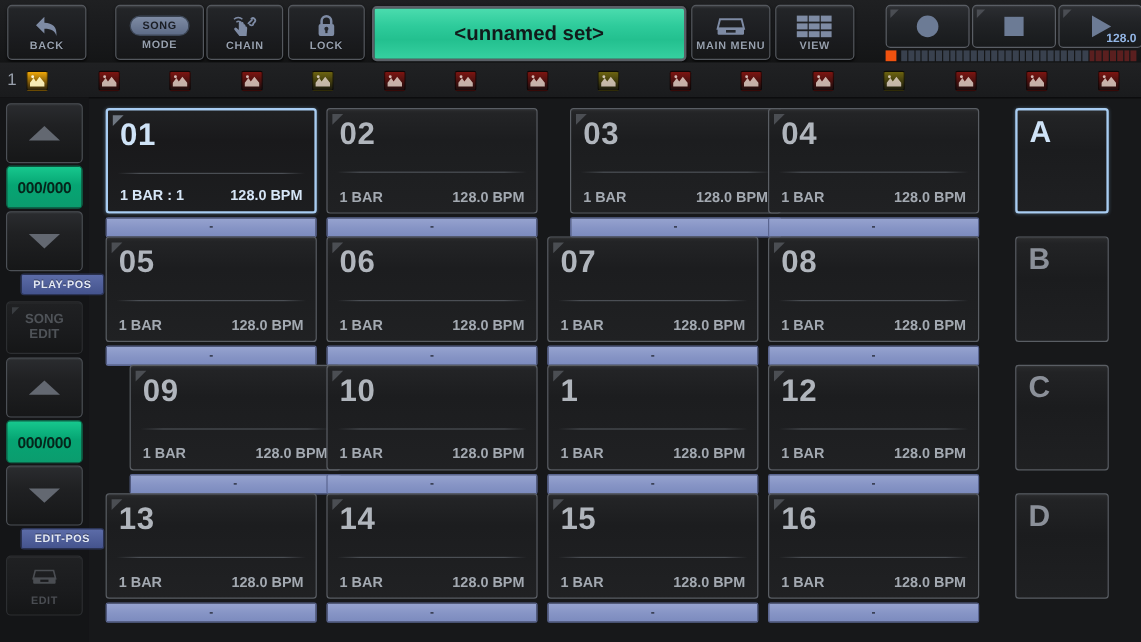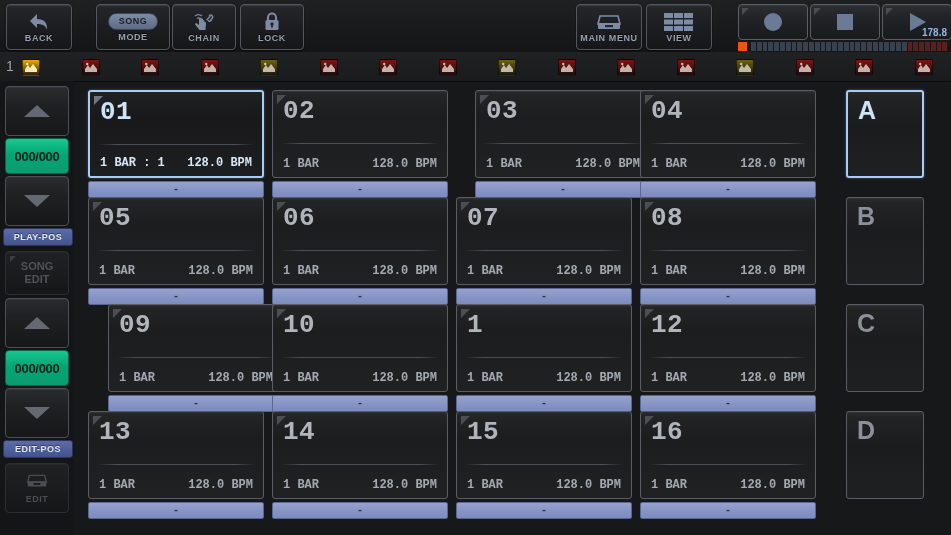--- a/index.html
+++ b/index.html
@@ -115,42 +115,42 @@
   .sbtn.arrow svg{display:block;}
   .numfield{
     position:absolute;left:5px;width:62px;height:34px;
     background:linear-gradient(180deg,#17c88e 0%,#06a573 45%,#0b9c6e 100%);
     border:1px solid #0d6348;border-radius:4px;
     display:flex;align-items:center;justify-content:center;
     color:#05251b;font-size:13px;font-weight:bold;letter-spacing:-.3px;
     cursor:pointer;
   }
   .taglabel{
-    position:absolute;left:3px;width:68px;height:16px;
+    position:absolute;left:17px;width:68px;height:16px;
     background:linear-gradient(180deg,#5c6ca8 0%,#44538d 100%);
     border:1px solid #2c3558;border-radius:3px;
     display:flex;align-items:center;justify-content:center;
     font-size:9px;font-weight:bold;color:#e4e9f5;letter-spacing:.5px;
     text-shadow:0 -1px 0 rgba(0,0,0,.45);
   }
   .sbtn.dim{
     background:linear-gradient(180deg,#202123 0%,#1a1b1d 60%,#151617 100%);
     border-color:#2c2e31;color:#4d5055;cursor:default;
   }
   .sbtn.dim .t{font-size:11px;font-weight:bold;line-height:13px;text-align:center;color:#4f5358;}
   .sbtn.dim .corner{
     position:absolute;left:4px;top:4px;width:0;height:0;
     border-top:6px solid #3a3d41;border-right:6px solid transparent;
   }
   .sbtn.dim .elbl{font-size:9px;font-weight:bold;color:#4a4d52;letter-spacing:.5px;margin-top:1px;}
   .sbtn.dim .col{display:flex;flex-direction:column;align-items:center;justify-content:center;}
 
   
   .grid{position:absolute;left:88px;top:90px;width:748px;height:440px;}
-  .cellwrap{position:absolute;width:192px;font-family:Liberation Mono, monospace;}
+  .cellwrap{position:absolute;width:192px;}
   .cell{
     position:relative;width:176px;height:88px;
     background:linear-gradient(180deg,#2a2b2d 0%,#232426 4%,#1c1d1f 30%,#202123 100%);
     border:1px solid #5a5e64;border-radius:3px;
     box-sizing:border-box;cursor:pointer;overflow:hidden;
     box-shadow:inset 0 1px 0 rgba(255,255,255,.03);
   }
   .cell.sel{
     border:2px solid #a9cdf2;
     background:linear-gradient(180deg,#202123 0%,#19191b 30%,#1d1e20 100%);
@@ -245,20 +245,21 @@
         <svg width="20" height="22" viewBox="0 0 20 22">
           <path d="M6 9 L6 6.5 a4 4 0 0 1 8 0 L14 9" fill="none" stroke="#7e8ba4" stroke-width="2.1"></path>
           <rect x="3.5" y="9" width="13" height="10" rx="1.6" fill="#7e8ba4"></rect>
           <circle cx="10" cy="13" r="1.7" fill="#23262b"></circle>
           <rect x="9.1" y="13" width="1.8" height="3.6" fill="#23262b"></rect>
         </svg>
       </span>
       <span class="lbl">LOCK</span>
     </div>
 
+    <div id="set-name">&lt;unnamed set&gt;</div>
 
     <div class="tbtn" id="btn-view">
       <span class="ico">
         <svg width="32" height="22" viewBox="0 0 32 22">
           <g fill="#7e8ba4">
             <rect x="1" y="2" width="9" height="5"></rect>
             <rect x="11" y="2" width="9" height="5"></rect>
             <rect x="21" y="2" width="9" height="5"></rect>
             <rect x="1" y="8.5" width="9" height="5"></rect>
             <rect x="11" y="8.5" width="9" height="5"></rect>
@@ -301,21 +302,21 @@
       </span>
     </div>
 
     <div class="trbtn" id="btn-play">
       <span class="corner"></span>
       <span class="g">
         <svg width="24" height="24" viewBox="0 0 24 24">
             <path d="M5 3 L21 12 L5 21 Z" fill="#6c7b95"></path>
           </svg>
       </span>
-      <span id="play-bpm">178.8</span>
+      <span id="play-bpm">128.0</span>
     </div>
 
     <div id="meter">
         <span class="ledclip" style="background: rgb(240, 82, 15);"></span>
         <span class="seg" style="background: rgb(57, 65, 78);"></span>
         <span class="seg" style="background: rgb(57, 65, 78);"></span>
         <span class="seg" style="background: rgb(57, 65, 78);"></span>
         <span class="seg" style="background: rgb(57, 65, 78);"></span>
         <span class="seg" style="background: rgb(57, 65, 78);"></span>
         <span class="seg" style="background: rgb(57, 65, 78);"></span>

